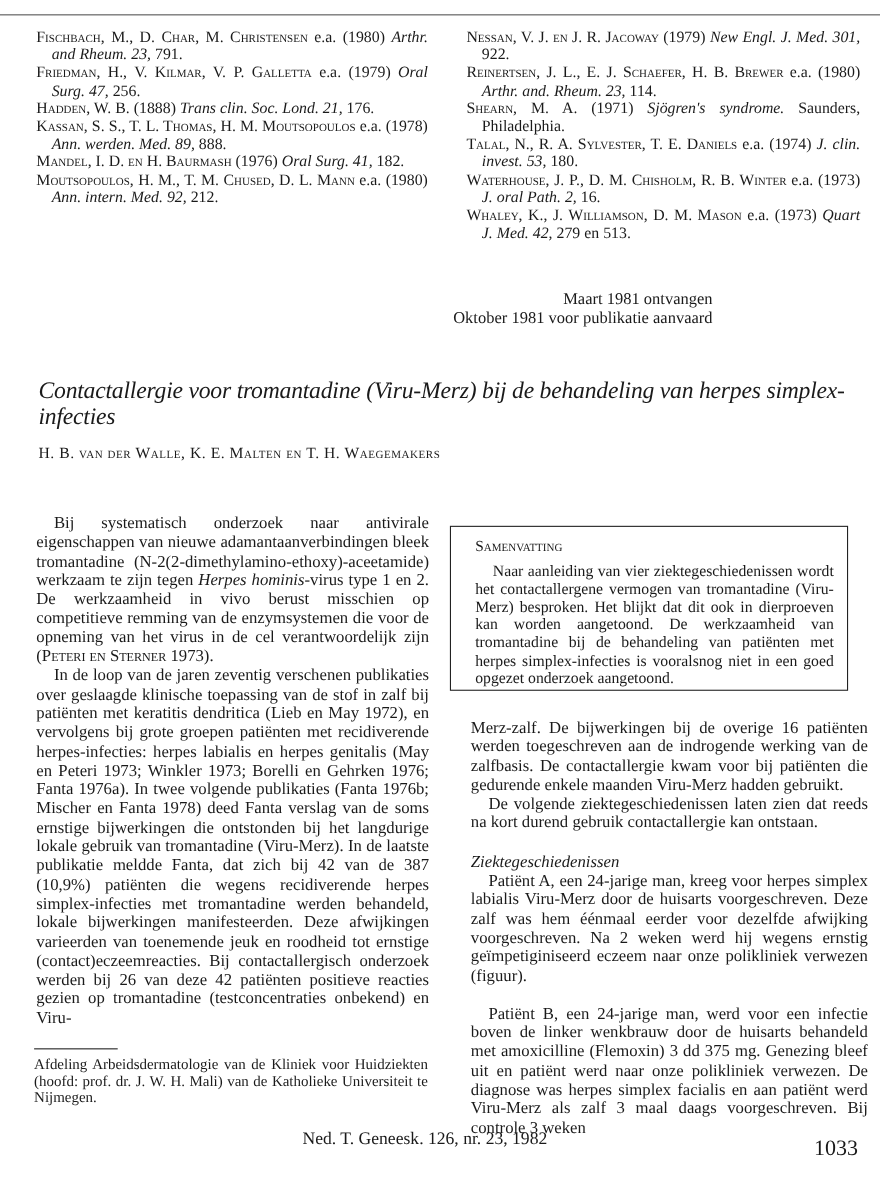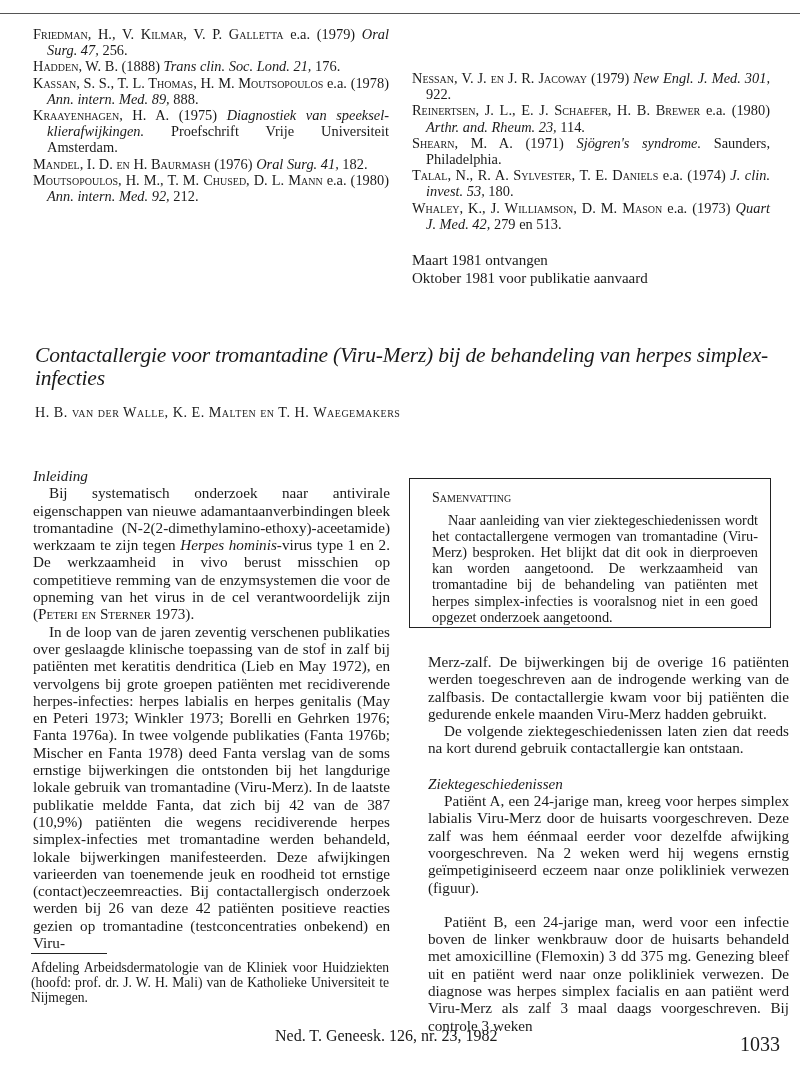--- a/index.html
+++ b/index.html
@@ -4,25 +4,25 @@
 <style>
   html, body { margin: 0; padding: 0; background: #ffffff; }
   body {
     width: 800px; height: 1092px; position: relative; overflow: hidden;
     font-family: "Liberation Serif", "DejaVu Serif", serif;
     color: #1a1a1a;
   }
   .top-rule { position: absolute; left: 0; top: 13px; width: 800px; height: 1px; background: #555; }
   .refs { position: absolute; top: 26px; font-size: 14.4px; line-height: 16.2px; }
   .refs.left { left: 33px; width: 356px; }
-  .refs.right { left: 412px; width: 358px; margin-top: 44px; }
+  .refs.right { left: 424px; width: 358px; }
   .ref { padding-left: 14px; text-indent: -14px; text-align: justify; margin: 0; }
   .sc { font-variant: small-caps; }
   .it { font-style: italic; }
-  .received { position: absolute; left: 412px; top: 252px; font-size: 15px; line-height: 17.5px; }
+  .received { position: absolute; left: 412px; top: 264px; font-size: 15px; line-height: 17.5px; text-align: right; }
   .title { position: absolute; left: 35px; top: 344px; width: 740px; font-style: italic; font-size: 21.5px; line-height: 23px; letter-spacing: -0.2px; }
   .authors { position: absolute; left: 35px; top: 404px; font-size: 14.2px; letter-spacing: 0.5px; }
   .col { position: absolute; font-size: 15.2px; line-height: 17.3px; text-align: justify; }
   .col.left { left: 33px; top: 467px; width: 357px; }
   .col.right { left: 428px; width: 361px; }
   .col p { margin: 0; text-indent: 16px; }
   .col p.noindent { text-indent: 0; }
   .heading { font-style: italic; margin: 0; }
   .summary-box { position: absolute; left: 409px; top: 478px; width: 362px; height: 150px; border: 1.5px solid #222; box-sizing: border-box; padding: 11px 12px 0 22px; font-size: 14.3px; line-height: 16.1px; }
   .summary-box .sh { font-variant: small-caps; margin-bottom: 6px; font-size: 14px; }
@@ -31,45 +31,45 @@
   .footnote { position: absolute; left: 31px; top: 960px; width: 358px; font-size: 13.6px; line-height: 15.2px; text-align: justify; }
   .journal { position: absolute; left: 275px; top: 1027px; font-size: 16px; }
   .pageno { position: absolute; left: 740px; top: 1033px; font-size: 20px; }
 </style>
 </head>
 <body>
 
 <div class="top-rule"></div>
 
 <div class="refs left" id="refs-left">
+    <p class="ref"><span class="sc">Fischbach, M., D. Char, M. Christensen</span><span> e.a. (1980) </span><span class="it">Arthr. and Rheum. 23,</span><span> 791.</span></p>
     <p class="ref"><span class="sc">Friedman, H., V. Kilmar, V. P. Galletta</span><span> e.a. (1979) </span><span class="it">Oral Surg. 47,</span><span> 256.</span></p>
     <p class="ref"><span class="sc">Hadden, W. B.</span><span> (1888) </span><span class="it">Trans clin. Soc. Lond. 21,</span><span> 176.</span></p>
-    <p class="ref"><span class="sc">Kassan, S. S., T. L. Thomas, H. M. Moutsopoulos</span><span> e.a. (1978) </span><span class="it">Ann. intern. Med. 89,</span><span> 888.</span></p>
-    <p class="ref"><span class="sc">Kraayenhagen, H. A.</span><span> (1975) </span><span class="it">Diagnostiek van speeksel-klierafwijkingen.</span><span> Proefschrift Vrije Universiteit Amsterdam.</span></p>
+    <p class="ref"><span class="sc">Kassan, S. S., T. L. Thomas, H. M. Moutsopoulos</span><span> e.a. (1978) </span><span class="it">Ann. werden. Med. 89,</span><span> 888.</span></p>
     <p class="ref"><span class="sc">Mandel, I. D. en H. Baurmash</span><span> (1976) </span><span class="it">Oral Surg. 41,</span><span> 182.</span></p>
     <p class="ref"><span class="sc">Moutsopoulos, H. M., T. M. Chused, D. L. Mann</span><span> e.a. (1980) </span><span class="it">Ann. intern. Med. 92,</span><span> 212.</span></p>
   </div>
 <div class="refs right" id="refs-right">
     <p class="ref"><span class="sc">Nessan, V. J. en J. R. Jacoway</span><span> (1979) </span><span class="it">New Engl. J. Med. 301,</span><span> 922.</span></p>
     <p class="ref"><span class="sc">Reinertsen, J. L., E. J. Schaefer, H. B. Brewer</span><span> e.a. (1980) </span><span class="it">Arthr. and. Rheum. 23,</span><span> 114.</span></p>
     <p class="ref"><span class="sc">Shearn, M. A.</span><span> (1971) </span><span class="it">Sjögren's syndrome.</span><span> Saunders, Philadelphia.</span></p>
     <p class="ref"><span class="sc">Talal, N., R. A. Sylvester, T. E. Daniels</span><span> e.a. (1974) </span><span class="it">J. clin. invest. 53,</span><span> 180.</span></p>
+    <p class="ref"><span class="sc">Waterhouse, J. P., D. M. Chisholm, R. B. Winter</span><span> e.a. (1973) </span><span class="it">J. oral Path. 2,</span><span> 16.</span></p>
     <p class="ref"><span class="sc">Whaley, K., J. Williamson, D. M. Mason</span><span> e.a. (1973) </span><span class="it">Quart J. Med. 42,</span><span> 279 en 513.</span></p>
   </div>
 
 <div class="received">
   <div>Maart 1981 ontvangen</div>
   <div>Oktober 1981 voor publikatie aanvaard</div>
 </div>
 
 <div class="title">Contactallergie voor tromantadine (Viru-Merz) bij de behandeling van herpes simplex-infecties</div>
 <div class="authors sc">H. B. van der Walle, K. E. Malten en T. H. Waegemakers</div>
 
 <div class="col left">
-  <div class="heading">Inleiding</div>
   <p><span>Bij systematisch onderzoek naar antivirale eigenschappen van nieuwe adamantaanverbindingen bleek tromantadine (N-2(2-dimethylamino-ethoxy)-aceetamide) werkzaam te zijn tegen </span><span class="it">Herpes hominis</span><span>-virus type 1 en 2. De werkzaamheid in vivo berust misschien op competitieve remming van de enzymsystemen die voor de opneming van het virus in de cel verantwoordelijk zijn (</span><span class="sc">Peteri en Sterner</span><span> 1973).</span></p>
   <p>In de loop van de jaren zeventig verschenen publikaties over geslaagde klinische toepassing van de stof in zalf bij patiënten met keratitis dendritica (Lieb en May 1972), en vervolgens bij grote groepen patiënten met recidiverende herpes-infecties: herpes labialis en herpes genitalis (May en Peteri 1973; Winkler 1973; Borelli en Gehrken 1976; Fanta 1976a). In twee volgende publikaties (Fanta 1976b; Mischer en Fanta 1978) deed Fanta verslag van de soms ernstige bijwerkingen die ontstonden bij het langdurige lokale gebruik van tromantadine (Viru-Merz). In de laatste publikatie meldde Fanta, dat zich bij 42 van de 387 (10,9%) patiënten die wegens recidiverende herpes simplex-infecties met tromantadine werden behandeld, lokale bijwerkingen manifesteerden. Deze afwijkingen varieerden van toenemende jeuk en roodheid tot ernstige (contact)eczeemreacties. Bij contactallergisch onderzoek werden bij 26 van deze 42 patiënten positieve reacties gezien op tromantadine (testconcentraties onbekend) en Viru-</p>
 </div>
 
 <div class="summary-box">
   <div class="sh">Samenvatting</div>
   <p>Naar aanleiding van vier ziektegeschiedenissen wordt het contactallergene vermogen van tromantadine (Viru-Merz) besproken. Het blijkt dat dit ook in dierproeven kan worden aangetoond. De werkzaamheid van tromantadine bij de behandeling van patiënten met herpes simplex-infecties is vooralsnog niet in een goed opgezet onderzoek aangetoond.</p>
 </div>
 
 <div class="col right" style="top:653px;">

